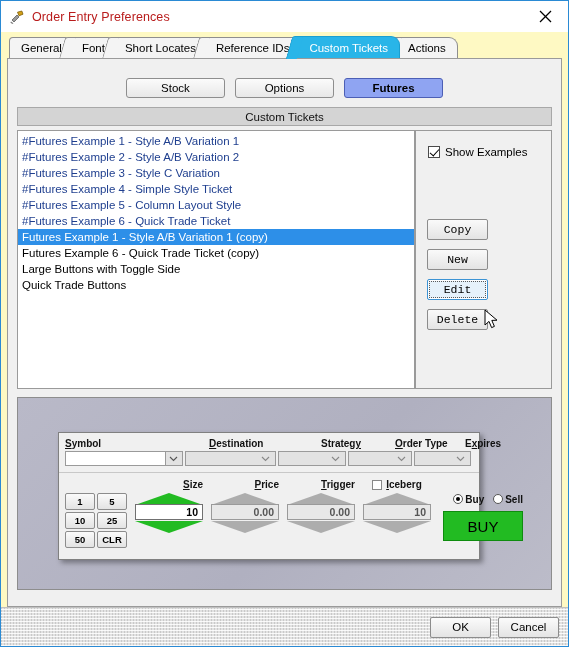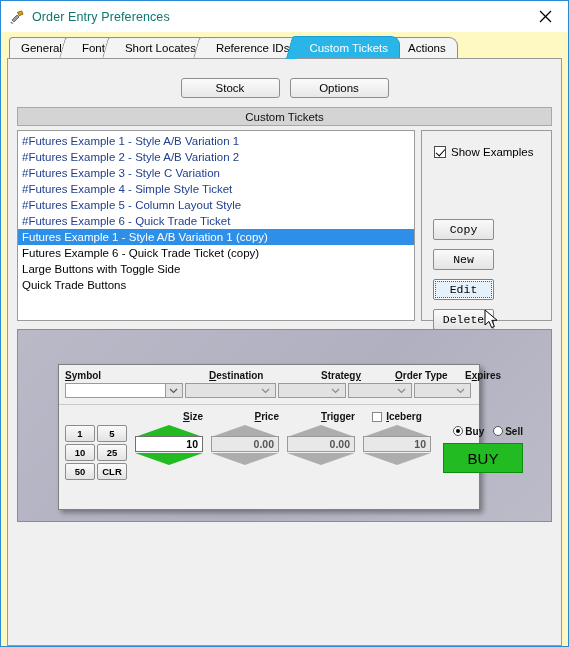--- a/index.html
+++ b/index.html
@@ -32,21 +32,21 @@
     position: relative;
   }
   #title-icon {
     width: 16px; height: 16px;
     margin-left: 8px; margin-right: 7px;
     flex: none;
     position: relative;
   }
   #title-text {
     font-size: 12.5px;
-    color: #0f766e;
+    color: #b91c1c;
     letter-spacing: .1px;
   }
   #close-btn {
     position: absolute;
     right: 0; top: 0;
     width: 46px; height: 30px;
     display: flex; align-items: center; justify-content: center;
     cursor: default;
   }
   #close-btn svg { display: block; }
@@ -161,23 +161,22 @@
     display: flex; align-items: center; justify-content: center;
     font-size: 11.5px;
     color: #111;
     flex: none;
   }
 
   
   #midrow {
     display: flex;
     margin-top: 4px;
-    height: 191px;
-    flex: none;
-    gap: 6px;
+    height: 259px;
+    flex: none;
   }
   #listbox {
     width: 398px;
     background: #ffffff;
     border: 1px solid #9a9a9a;
     overflow: hidden;
     padding: 2px 0 0 0;
   }
   .listitem {
     height: 16px;
@@ -271,21 +270,21 @@
     flex: none;
     height: 193px;
     border: 1px solid #8d8d8d;
     background: linear-gradient(135deg, #b9b9c8 0%, #b0b0c0 55%, #bcbcc9 100%);
     position: relative;
     overflow: hidden;
   }
   #ticket {
     position: absolute;
     left: 40px; top: 34px;
-    width: 422px; height: 146px;
+    width: 422px; height: 128px;
     background: #f0f0f0;
     border: 1px solid #808080;
     box-shadow: 3px 3px 5px rgba(0,0,0,.35);
     display: flex;
     flex-direction: column;
   }
   #ticket-top {
     border-bottom: 1px solid #c8c8c8;
     padding: 5px 6px 6px 6px;
   }
@@ -488,20 +487,23 @@
     </div>
 
     <div id="tabpage">
 
       <div id="segrow">
         <div class="segbtn">
             <span>Stock</span>
           </div>
         <div class="segbtn">
             <span>Options</span>
+          </div>
+        <div class="segbtn selected">
+            <span>Futures</span>
           </div>
       </div>
 
       <div id="grpheader">
         <span>Custom Tickets</span>
       </div>
 
       <div id="midrow">
 
         <div id="listbox">
@@ -691,15 +693,23 @@
       </div>
 
     </div>
 
     <div id="cursor">
       <svg width="16" height="22" viewBox="0 0 16 22">
         <path d="M1 1 L1 16 L5 12.4 L7.6 18.6 L10.4 17.4 L7.8 11.4 L13 11.2 Z" fill="#ffffff" stroke="#000000" stroke-width="1"></path>
       </svg>
     </div>
 
+    <div id="bottombar">
+      <div class="dlgbtn">
+          <span>OK</span>
+        </div>
+      <div class="dlgbtn">
+          <span>Cancel</span>
+        </div>
+    </div>
 
   </div>
 </div>
 
 </body></html>

